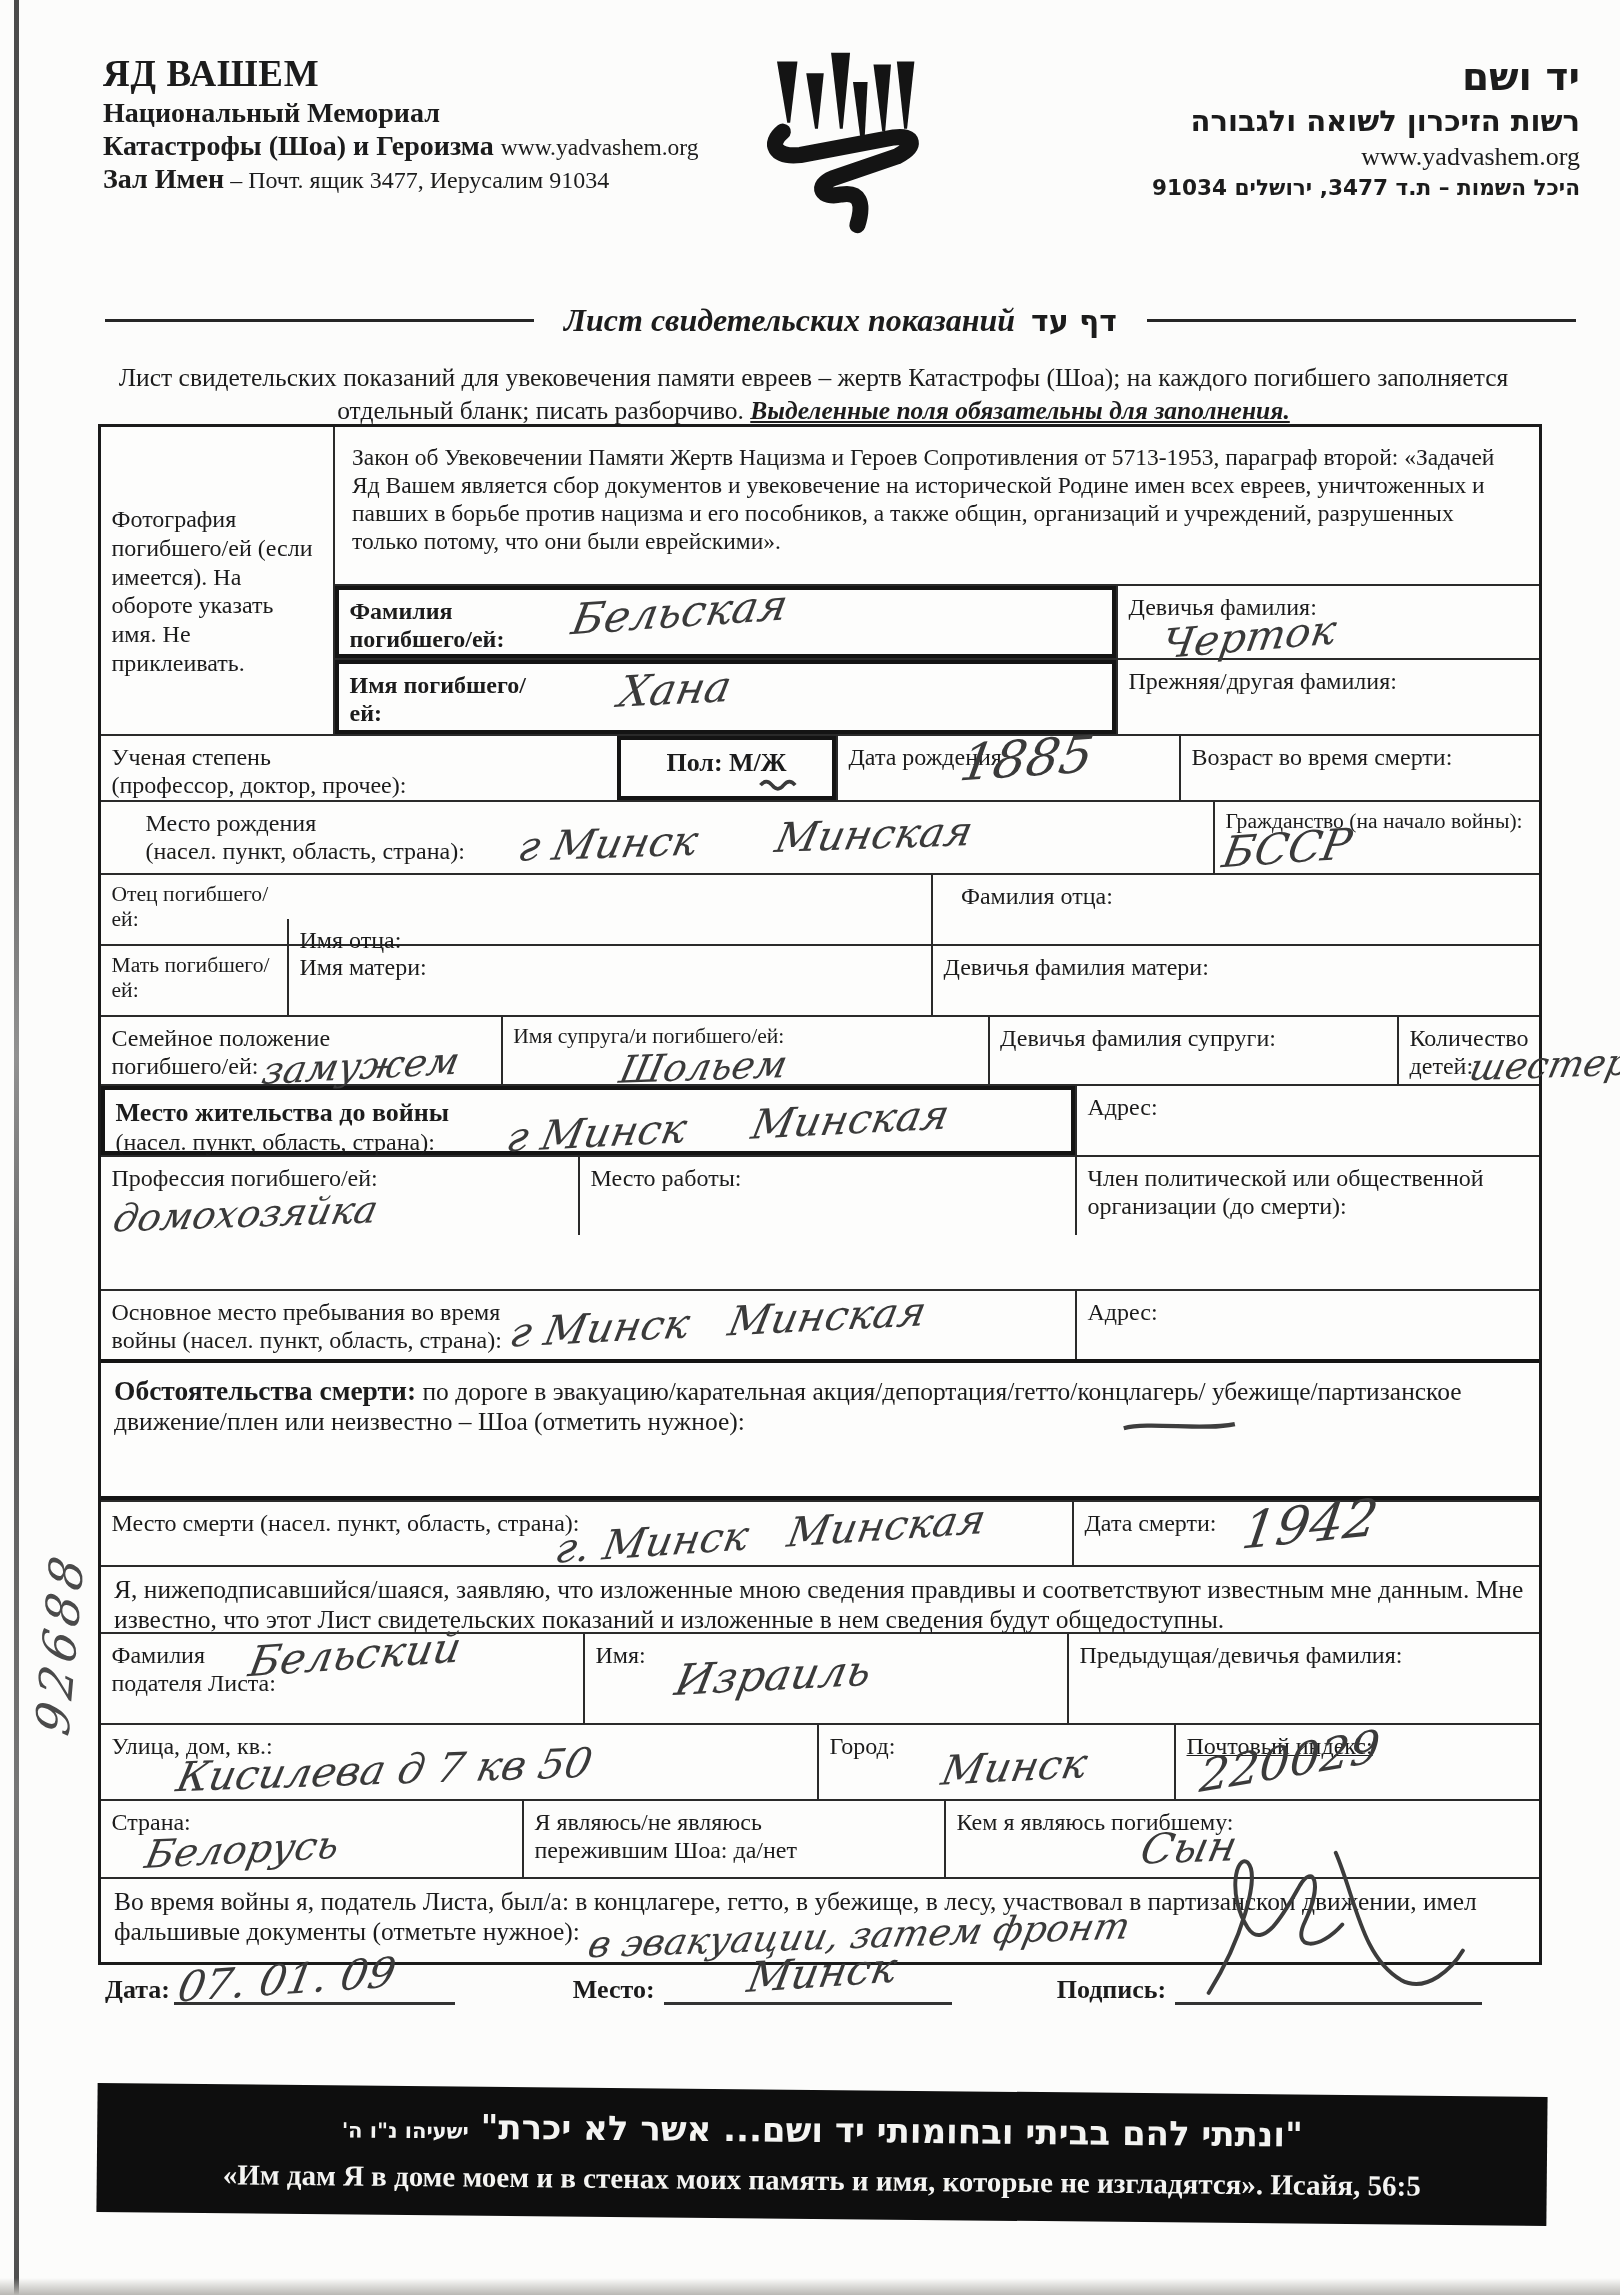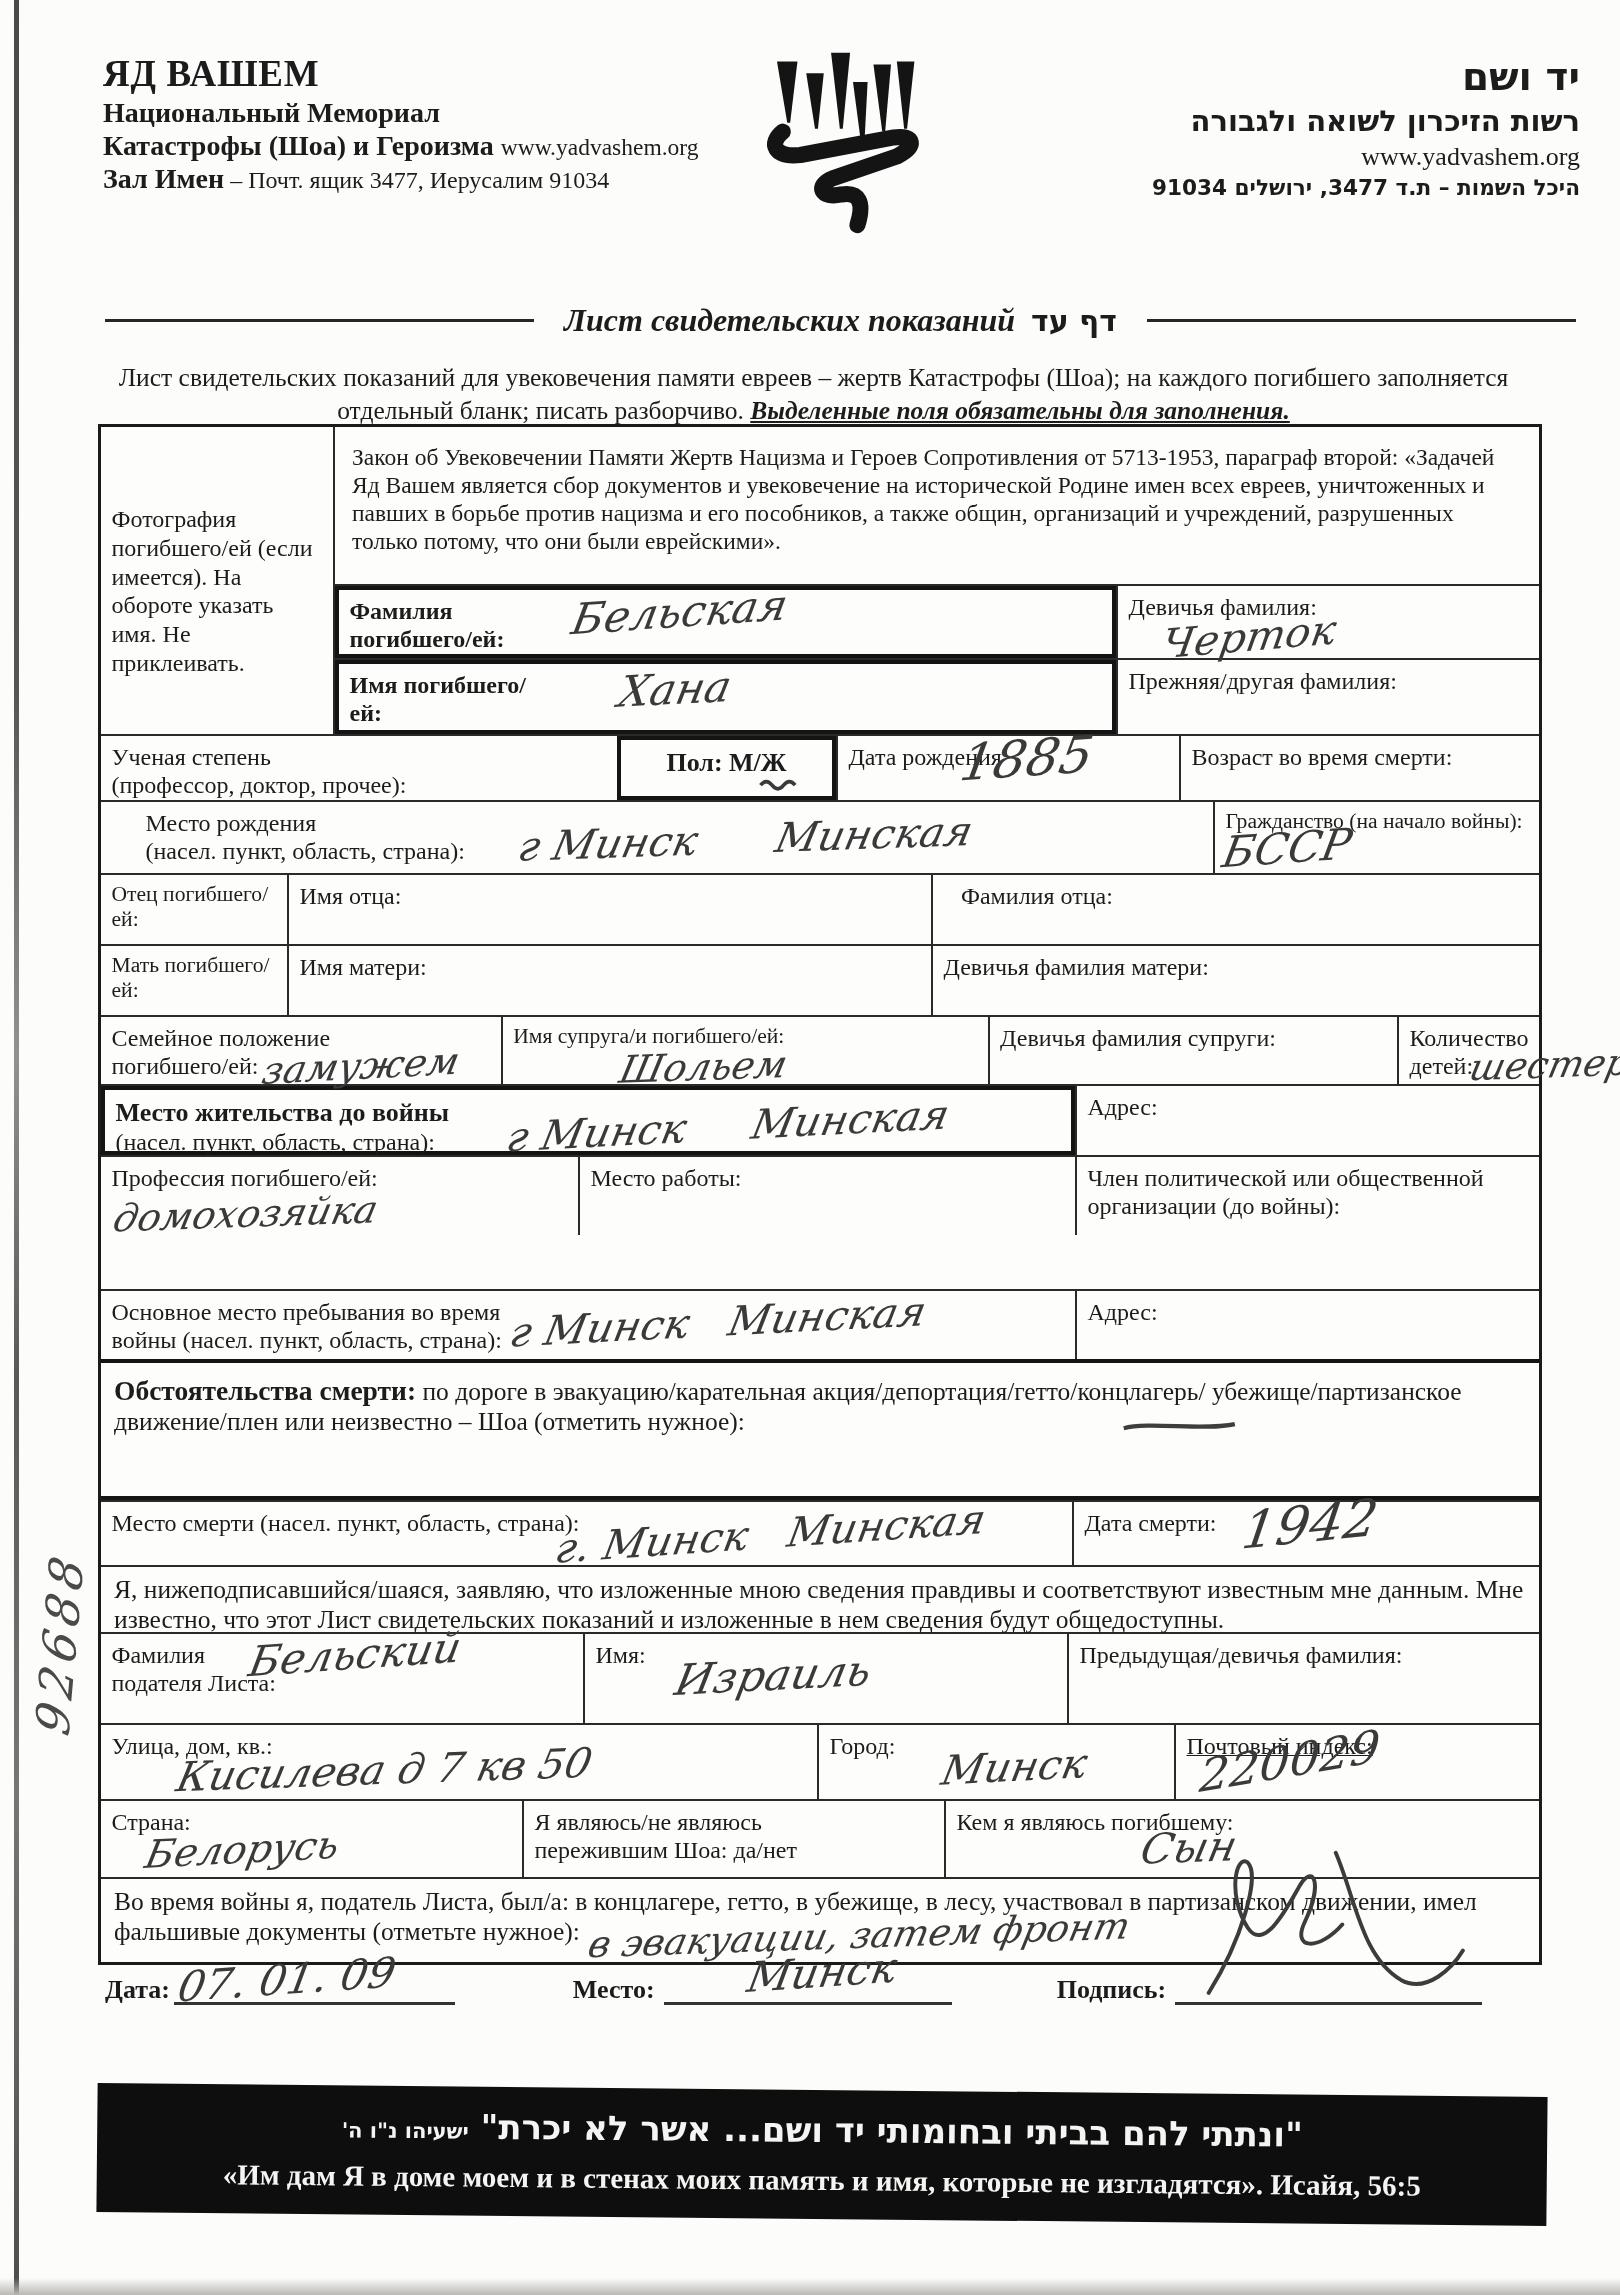--- a/index.html
+++ b/index.html
@@ -166,21 +166,21 @@
       <div class="cell" style="flex:1;">
         <span class="lbl lbl-sm">Гражданство (на начало войны):</span>
         <span class="hw abs" style="left:9.2px;top:25px;font-size:43px;transform:skewX(-14deg) rotate(-4deg);z-index:2;">БССР</span>
       </div>
     </div>
 
     <div class="row" style="height:71px;">
       <div class="cell" style="width:186px;">
         <span class="lbl lbl-sm">Отец погибшего/ей:</span>
       </div>
-      <div class="cell" style="width:644px;">
+      <div class="cell" style="width:644px;margin-top:44px;">
         <span class="lbl">Имя отца:</span>
       </div>
       <div class="cell" style="flex:1;padding-left:28px;">
         <span class="lbl">Фамилия отца:</span>
       </div>
     </div>
 
     <div class="row" style="height:71px;">
       <div class="cell" style="width:186px;">
         <span class="lbl lbl-sm">Мать погибшего/ей:</span>
@@ -227,21 +227,21 @@
     <div class="row" style="height:80px;">
       <div class="cell" style="width:477px;">
         <span class="lbl">Профессия погибшего/ей:</span>
         <span class="hw abs" style="left:14.4px;top:38px;font-size:38px;transform:skewX(-14deg) rotate(-2deg);z-index:2;">домохозяйка</span>
       </div>
       <div class="cell" style="width:497px;">
         <span class="lbl">Место работы:</span>
       </div>
       <div class="cell" style="flex:1;">
         <span class="lbl blk">Член политической или общественной</span>
-        <span class="lbl blk">организации (до войны):</span>
+        <span class="lbl blk">организации (до смерти):</span>
       </div>
     </div>
 
     <div class="row" style="height:54px;border-top:none;">
       <div class="cell" style="flex:1;border-left:none;"></div>
     </div>
 
     <div class="row" style="height:70px;">
       <div class="cell" style="width:974px;">
         <span class="lbl blk">Основное место пребывания во время</span>

